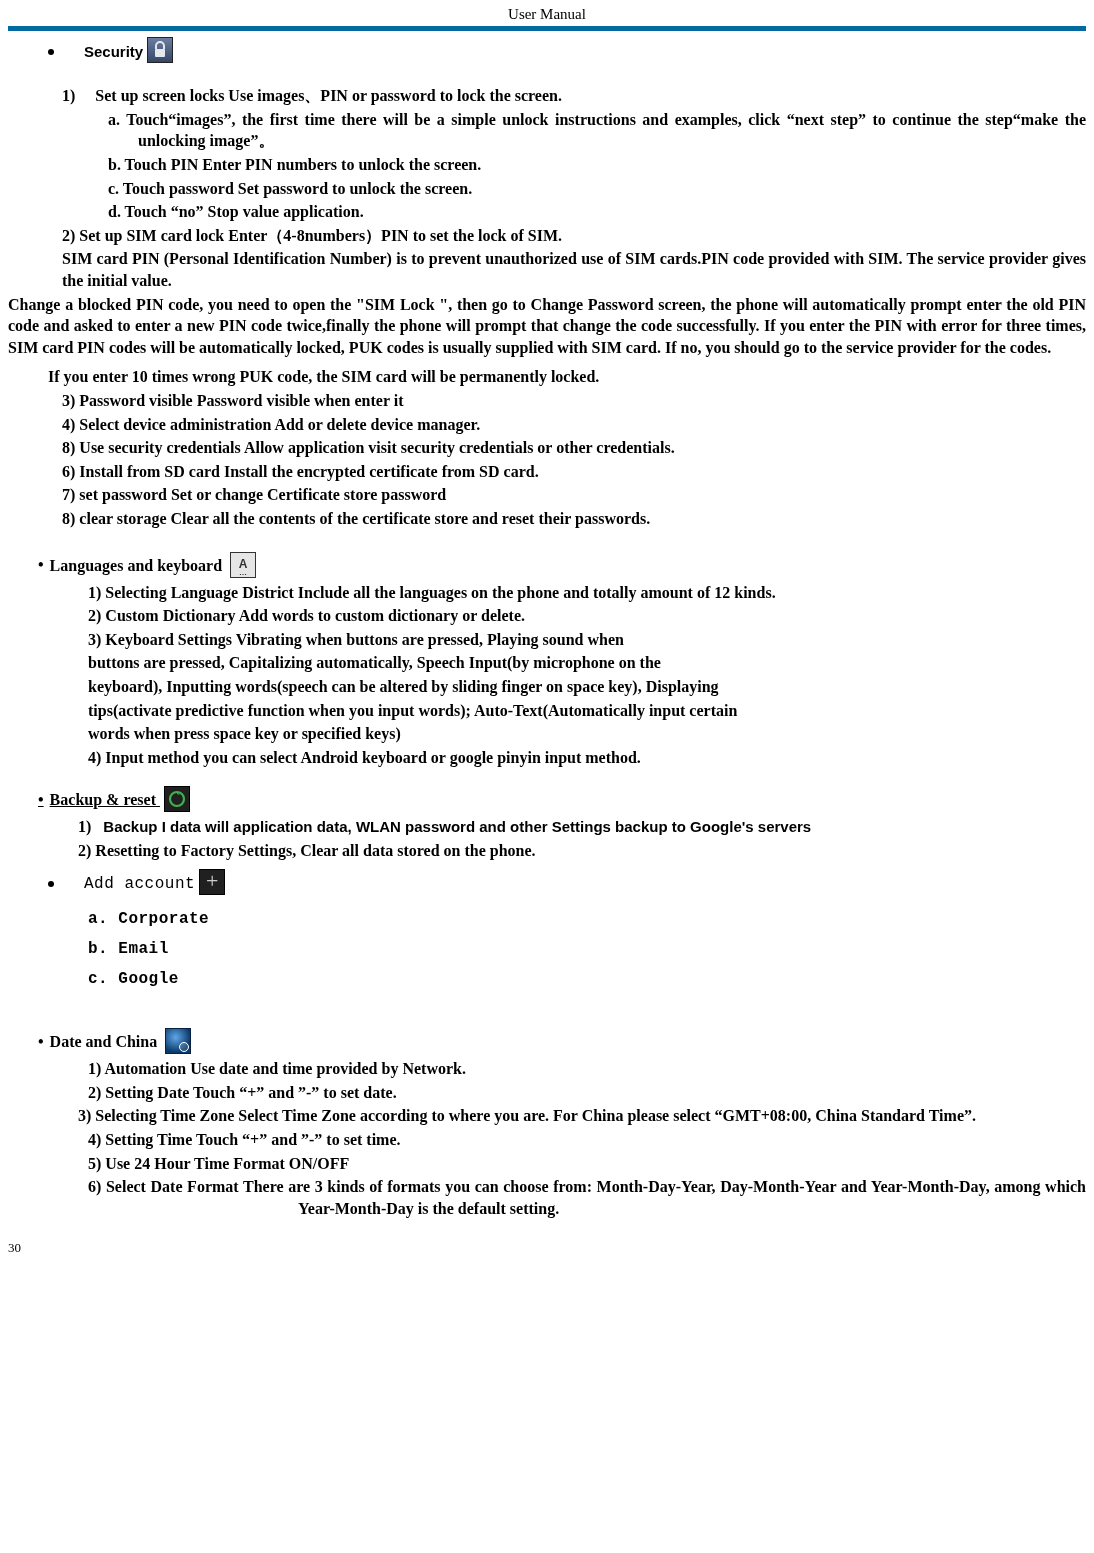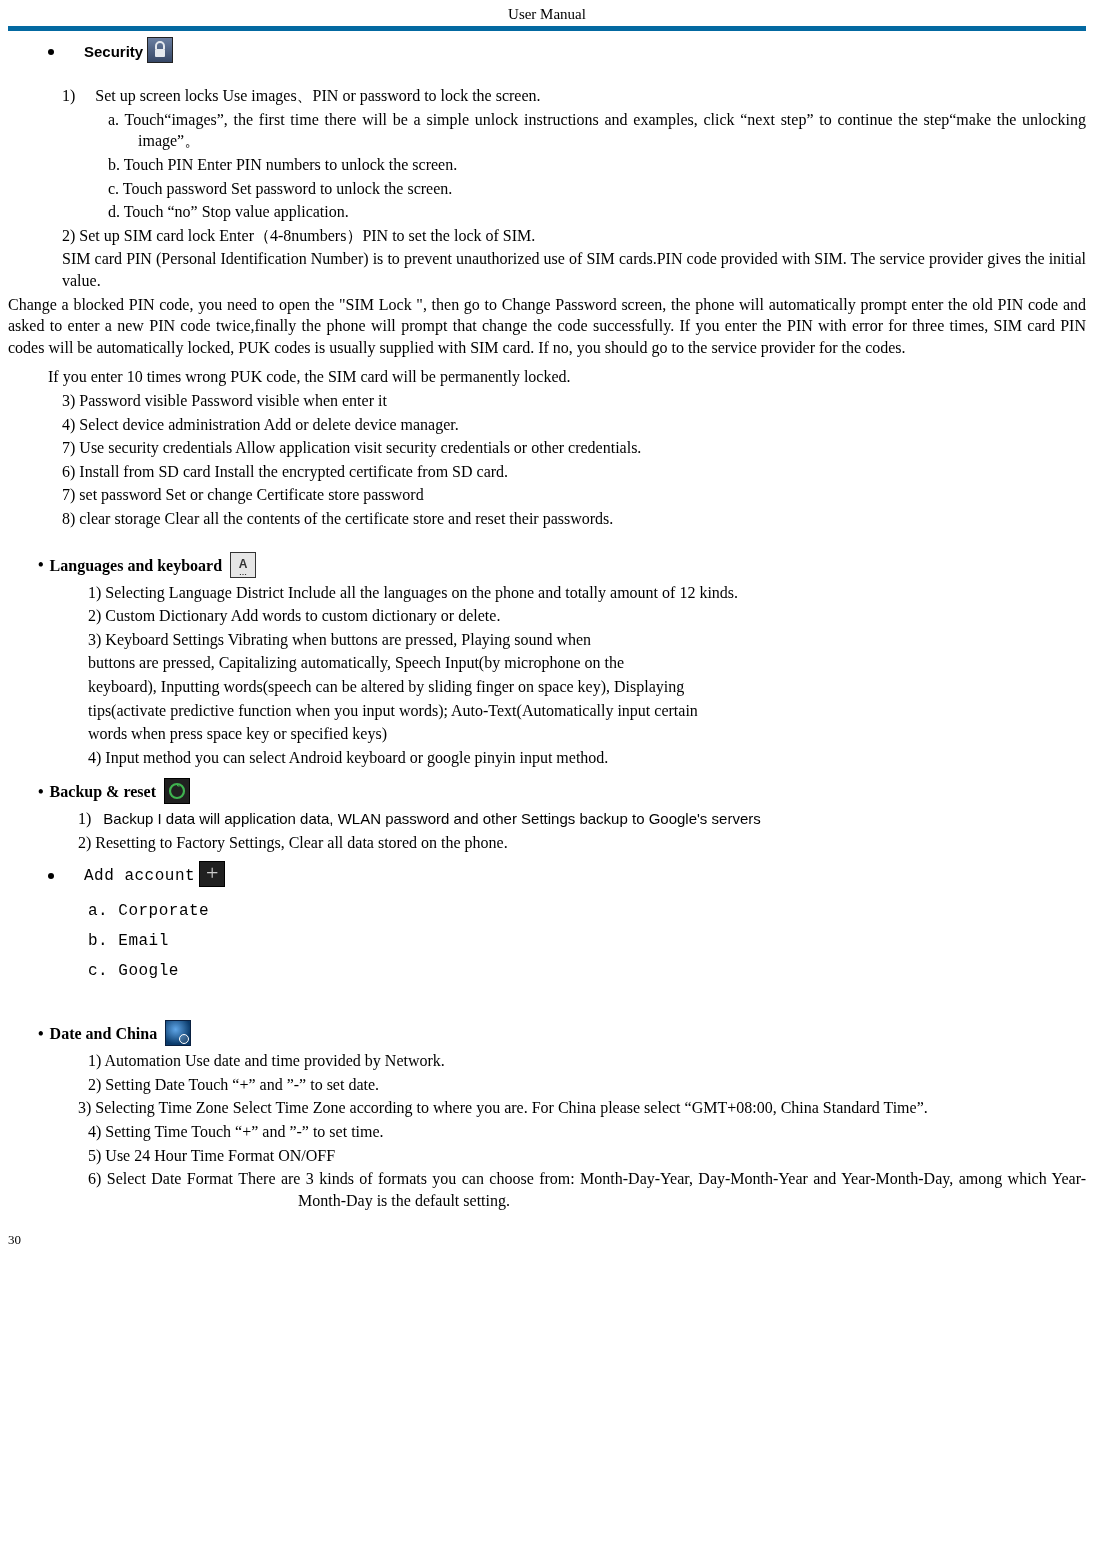--- a/index.html
+++ b/index.html
@@ -89,21 +89,21 @@
     margin: 0 30px 0 40px;
     flex:0 0 auto;
   }
   .sec-label {
     font-family: Arial, Helvetica, sans-serif;
     font-weight: bold;
     font-size: 15px;
   }
   .indent1 { margin-left: 54px; }
   .indent2 { margin-left: 100px; }
-  p { margin: 2px 0; }
+  p { margin: 2px 0; font-weight: bold; }
   .justify { text-align: justify; text-justify: inter-word; }
   .section-head {
     font-weight: bold;
     margin-top: 18px;
   }
   .bullet-inline::before {
     content:"\2022";
     margin-right: 6px;
   }
   .mono {
@@ -145,39 +145,39 @@
 </p>
 <p class="indent2">b. Touch PIN Enter PIN numbers to unlock the screen.</p>
 <p class="indent2">c. Touch password      Set password to unlock the screen.</p>
 <p class="indent2">d. Touch “no”      Stop value application.</p>
 <p class="indent1">2)    Set up SIM card lock      Enter（4-8numbers）PIN to set the lock of SIM.</p>
 <p class="indent1 justify">SIM card PIN (Personal Identification Number) is to prevent unauthorized use of SIM cards.PIN code provided with SIM. The service provider gives the initial value.</p>
 <p class="justify" style="margin-left:0;">Change a blocked PIN code, you need to open the "SIM Lock ", then go to Change Password screen, the phone will automatically prompt enter the old PIN code and asked to enter a new PIN code twice,finally the phone will prompt that change the code successfully. If you enter the PIN with error for three times, SIM card PIN codes will be automatically locked, PUK codes is usually supplied with SIM card. If no, you should go to the service provider for the codes.</p>
 <p style="margin-left:40px;margin-top:8px;">If you enter 10 times wrong PUK code, the SIM card will be permanently locked.</p>
 <p class="indent1">3)    Password visible        Password visible when enter it</p>
 <p class="indent1">4)    Select device administration      Add or delete device manager.</p>
-<p class="indent1">7)    Use security credentials        Allow application visit security credentials or other credentials.</p>
+<p class="indent1">8)    Use security credentials        Allow application visit security credentials or other credentials.</p>
 <p class="indent1">6)    Install from SD card      Install the encrypted certificate from SD card.</p>
 <p class="indent1">7)    set password        Set or change Certificate store password</p>
 <p class="indent1">8)    clear storage        Clear all the contents of the certificate store and reset their passwords.</p>
 
 <p class="section-head" style="margin-left:30px; margin-top:24px;">
   <span class="bullet-inline"></span><span>Languages and keyboard</span>
   <span class="icon-box lang-icon"><span class="dots">…</span></span>
 </p>
 <p style="margin-left:80px;">1) Selecting Language District        Include all the languages on the phone and totally amount of 12 kinds.</p>
 <p style="margin-left:80px;">2) Custom Dictionary          Add words to custom dictionary or delete.</p>
 <p style="margin-left:80px;">3) Keyboard Settings        Vibrating when buttons are pressed, Playing sound when</p>
 <p style="margin-left:80px;">buttons are pressed, Capitalizing automatically, Speech Input(by microphone on the</p>
 <p style="margin-left:80px;">keyboard), Inputting words(speech can be altered by sliding finger on space key), Displaying</p>
 <p style="margin-left:80px;">tips(activate predictive function when you input words); Auto-Text(Automatically input certain</p>
 <p style="margin-left:80px;">words when press space key or specified keys)</p>
 <p style="margin-left:80px;">4) Input method        you can select Android keyboard or google pinyin input method.</p>
 
-<p class="section-head" style="margin-left:30px; margin-top:12px;">
+<p class="section-head" style="margin-left:30px; margin-top:20px;text-decoration:underline;">
   <span class="bullet-inline"></span><span>Backup &amp; reset</span>
   <span class="icon-box backup-icon">
     <svg viewBox="0 0 24 24">
         <circle cx="12" cy="12" r="7" fill="none" stroke="#3fb24f" stroke-width="2.2"></circle>
         <path d="M12 5 l3 3 l-3 -1 z" fill="#3fb24f"></path>
       </svg>
   </span>
 </p>
 <p style="margin-left:70px;">
   <span style="font-family:'Times New Roman';">1)&nbsp;&nbsp;&nbsp;</span><span class="arial">Backup I data will application data, WLAN password and other Settings backup to Google's servers</span>

